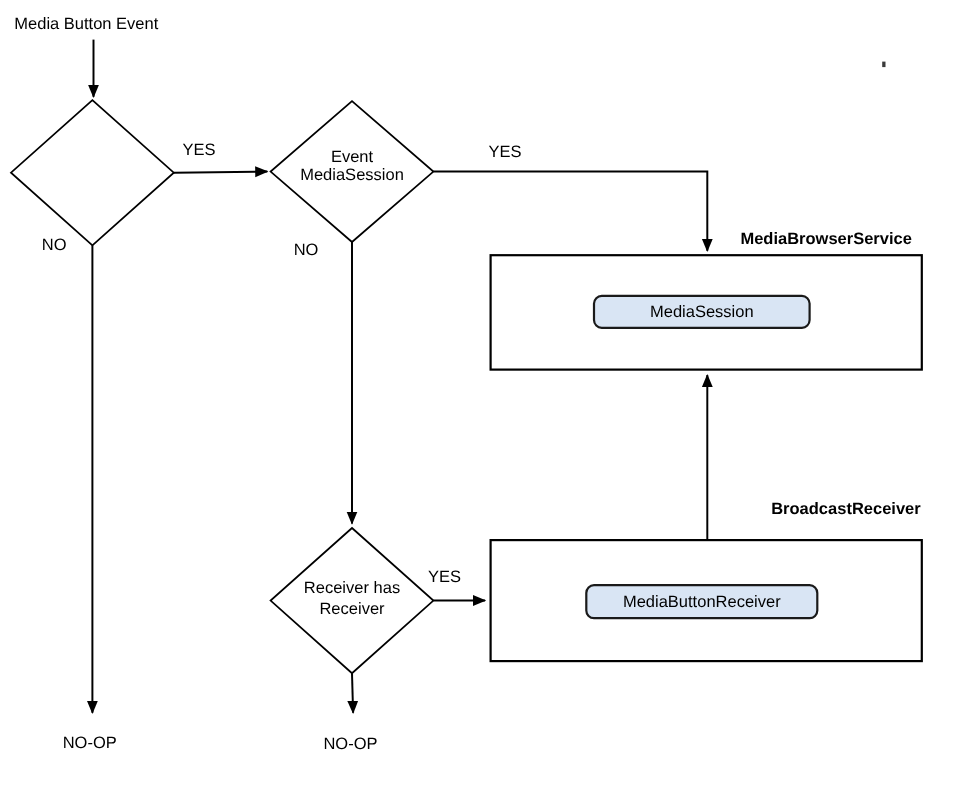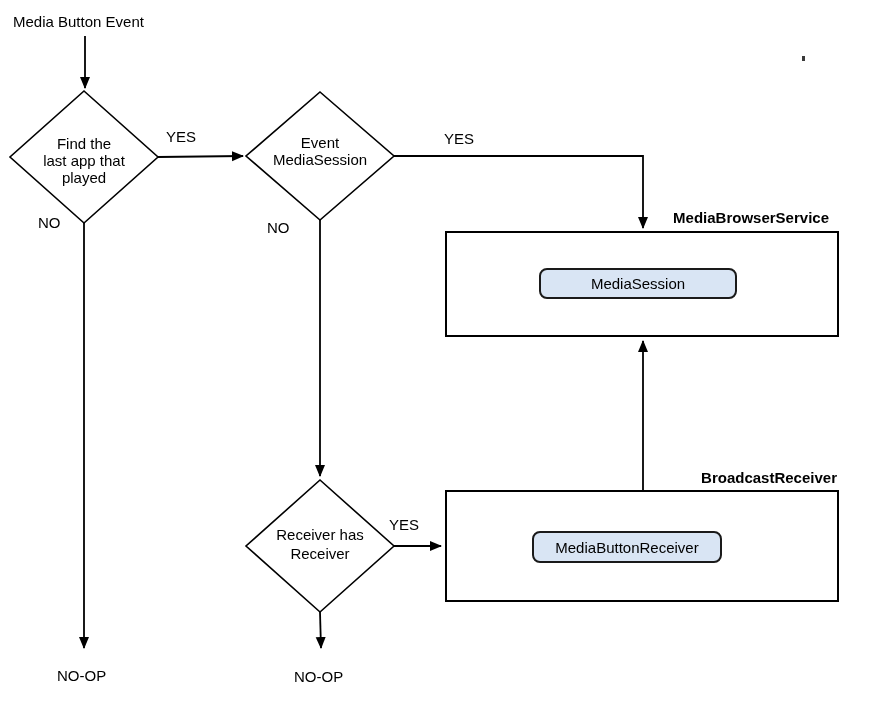--- a/index.html
+++ b/index.html
@@ -85,25 +85,20 @@
 
     <polygon class="diamond" points="84,91 158,157 84,223 10,157"></polygon>
     <polygon class="diamond" points="320,92 394,156 320,220 246,156"></polygon>
     <polygon class="diamond" points="320,480 394,546 320,612 246,546"></polygon>
   </svg>
 
   <div class="label" style="left:13px; top:13px;">Media Button Event</div>
 
   <div class="artifact-dot"></div>
 
-  <div class="diamond-text" style="left:14px; top:135px;">
-    <span>Find the</span>
-    <span>last app that</span>
-    <span>played</span>
-  </div>
 
   <div class="diamond-text" style="left:250px; top:134px;">
     <span>Event</span>
     <span>MediaSession</span>
   </div>
 
   <div class="diamond-text" style="left:250px; top:525px; line-height:19px;">
     <span>Receiver has</span>
     <span>Receiver</span>
   </div>
@@ -115,19 +110,19 @@
   <div class="label" style="left:389px; top:516px;">YES</div>
   <div class="label" style="left:57px;  top:667px;">NO-OP</div>
   <div class="label" style="left:294px; top:668px;">NO-OP</div>
 
   <div class="label label-bold right-align" style="right:49px; top:209px; left:auto;">MediaBrowserService</div>
   <div class="container-box" style="left:445px; top:231px; height:106px;"></div>
   <div class="node" style="left:539px; top:268px; width:198px; height:31px;">
     <span>MediaSession</span>
   </div>
 
-  <div class="label label-bold right-align" style="right:41px; top:469px; left:auto;">BroadcastReceiver</div>
+  <div class="label label-bold right-align" style="right:41px; top:454px; left:auto;">BroadcastReceiver</div>
   <div class="container-box" style="left:445px; top:490px; height:112px;"></div>
-  <div class="node" style="left:532px; top:531px; width:190px; height:32px;">
+  <div class="node" style="left:532px; top:531px; width:212px; height:32px;">
     <span>MediaButtonReceiver</span>
   </div>
 
 </div>
 
 </body></html>

